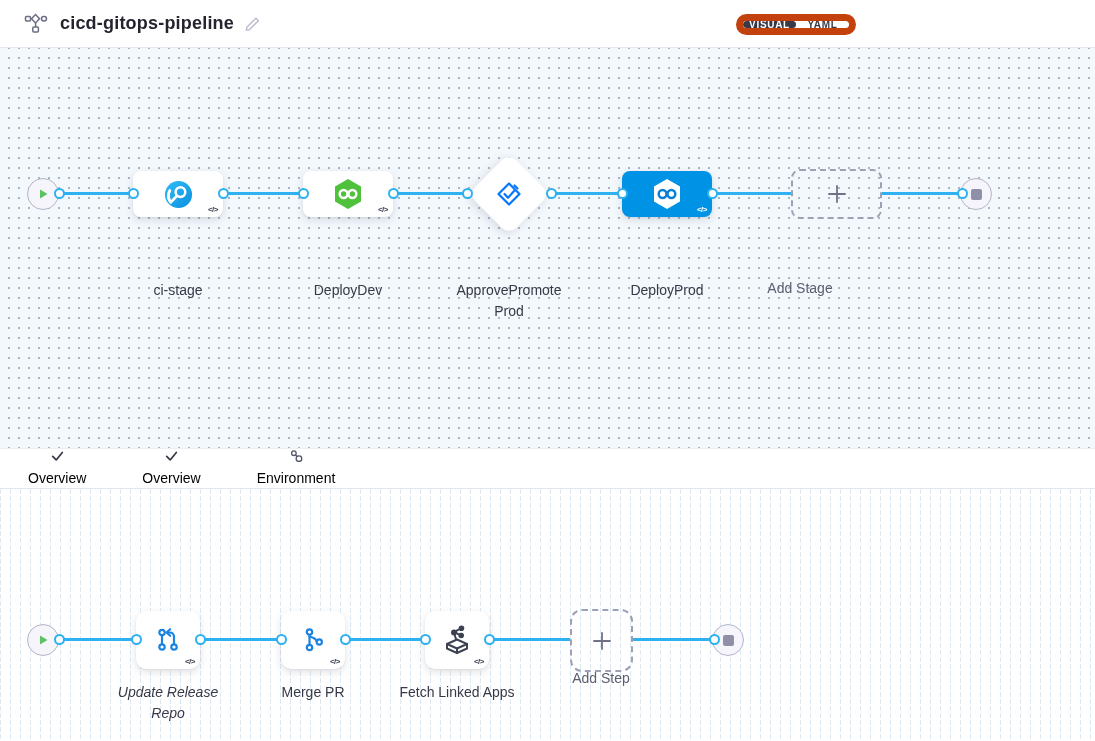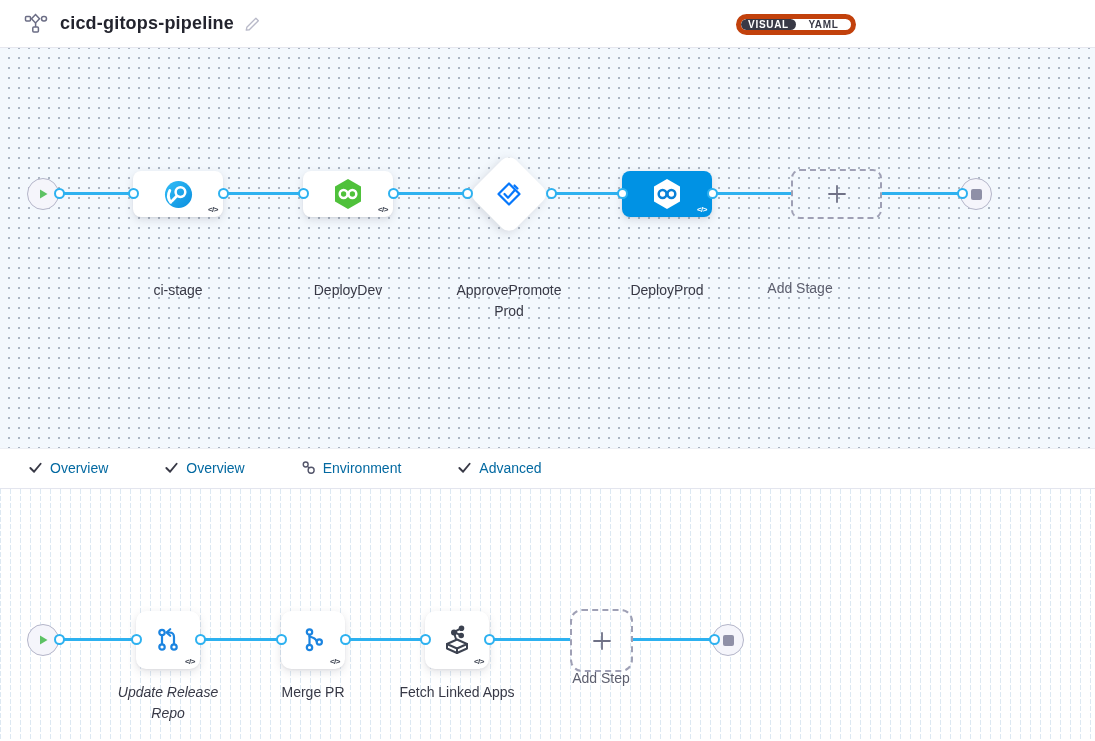--- a/index.html
+++ b/index.html
@@ -6,21 +6,21 @@
   html,body { width:1095px; height:741px; overflow:hidden; }
   body { font-family:"Liberation Sans", sans-serif; background:#fff; color:#383946; }
 
   
   .header { height:48px; background:#fff; border-bottom:1px solid #e6e7ef;
             display:flex; align-items:center; padding:0 24px; position:relative; }
   .header .title { font-size:18px; font-weight:700; color:#23242e; margin:0 10px 0 12px; letter-spacing:.2px; }
   .icon-btn { display:inline-flex; align-items:center; justify-content:center; background:none; border:none; cursor:pointer; }
 
   .view-toggle { position:absolute; left:736px; top:14px; width:120px; height:21px;
-                 border:5px solid #c2410c; border-radius:11px; background:#fff;
+                 border:7px solid #c2410c; border-radius:11px; background:#fff;
                  display:flex; align-items:stretch; overflow:hidden; }
   .view-toggle .opt { flex:1; display:flex; align-items:center; justify-content:center;
                       font-size:10px; font-weight:700; letter-spacing:.7px; color:#383946; cursor:pointer; }
   .view-toggle .opt.selected { background:#383946; color:#fff; border-radius:11px; }
 
   
   .canvas-top { position:relative; height:400px; background-color:#f3f8fd;
     background-image: radial-gradient(circle, #aab5c2 1px, transparent 1.4px);
     background-size:10px 10px; background-position:4px 5px; }
   .canvas-bottom { position:relative; height:252px; background-color:#fff;
@@ -57,22 +57,22 @@
   .add-node { position:absolute; border:2px dashed #9fa0b5; border-radius:9px; background:transparent;
               display:flex; align-items:center; justify-content:center; z-index:4; cursor:pointer; }
 
   .node-label { position:absolute; font-size:14px; color:#383946; text-align:center; z-index:3; line-height:21px; }
   .node-label.muted { color:#5c5e6e; }
   .wrap-all { word-break:break-all; }
 
   
   .tabbar { height:41px; background:#fff; border-top:1px solid #edeff4; border-bottom:1px solid #e3e5ee;
             display:flex; align-items:stretch; padding-left:14px; gap:28px; }
-  .tab { display:flex; align-items:center; gap:7px; padding:0 14px; font-size:14px; color:#0369a1;
-         border-bottom:2.5px solid transparent; cursor:pointer; }
+  .tab { display:flex; align-items:center; gap:7px; padding:0 14px; font-size:14px; color:#000000;
+         border-bottom:2.5px solid transparent; cursor:pointer;flex-direction:column; }
   .tab.active { font-weight:700; border-bottom-color:#0092e4; }
 </style>
 </head>
 <body>
 
 <div class="header">
   <span style="display:inline-flex;">
     <svg width="24" height="22" viewBox="0 0 24 22" fill="none" stroke="#6b6d85" stroke-width="1.5">
       <rect x="1.5" y="3.5" width="5" height="4.5" rx="1"></rect>
       <path d="M11.5 1.5 L15.5 5.7 L11.5 10 L7.5 5.7 Z"></path>
@@ -200,26 +200,20 @@
     <span>Overview</span>
   </div>
   <div class="tab">
     <svg width="15" height="15" viewBox="0 0 16 16" fill="none" stroke="#53556a" stroke-width="1.5">
       <circle cx="5" cy="4.8" r="2.6"></circle>
         <circle cx="10.8" cy="11" r="3.2"></circle>
         <path d="M7 6.8 L8.6 8.6"></path>
     </svg>
     <span>Environment</span>
   </div>
-  <div class="tab">
-    <svg width="15" height="15" viewBox="0 0 16 16" fill="none" stroke="#383946" stroke-width="2" stroke-linecap="round" stroke-linejoin="round">
-        <polyline points="2.5,8.5 6.5,12.5 13.5,4"></polyline>
-      </svg>
-    <span>Advanced</span>
-  </div>
 </div>
 
 <div class="canvas-bottom">
 
   <div class="seg" style="left:59px;  top:149px; width:77px;"></div>
   <div class="seg" style="left:200px; top:149px; width:81px;"></div>
   <div class="seg" style="left:345px; top:149px; width:80px;"></div>
   <div class="seg" style="left:489px; top:149px; width:81px;"></div>
   <div class="seg" style="left:633px; top:149px; width:81px;"></div>
 

